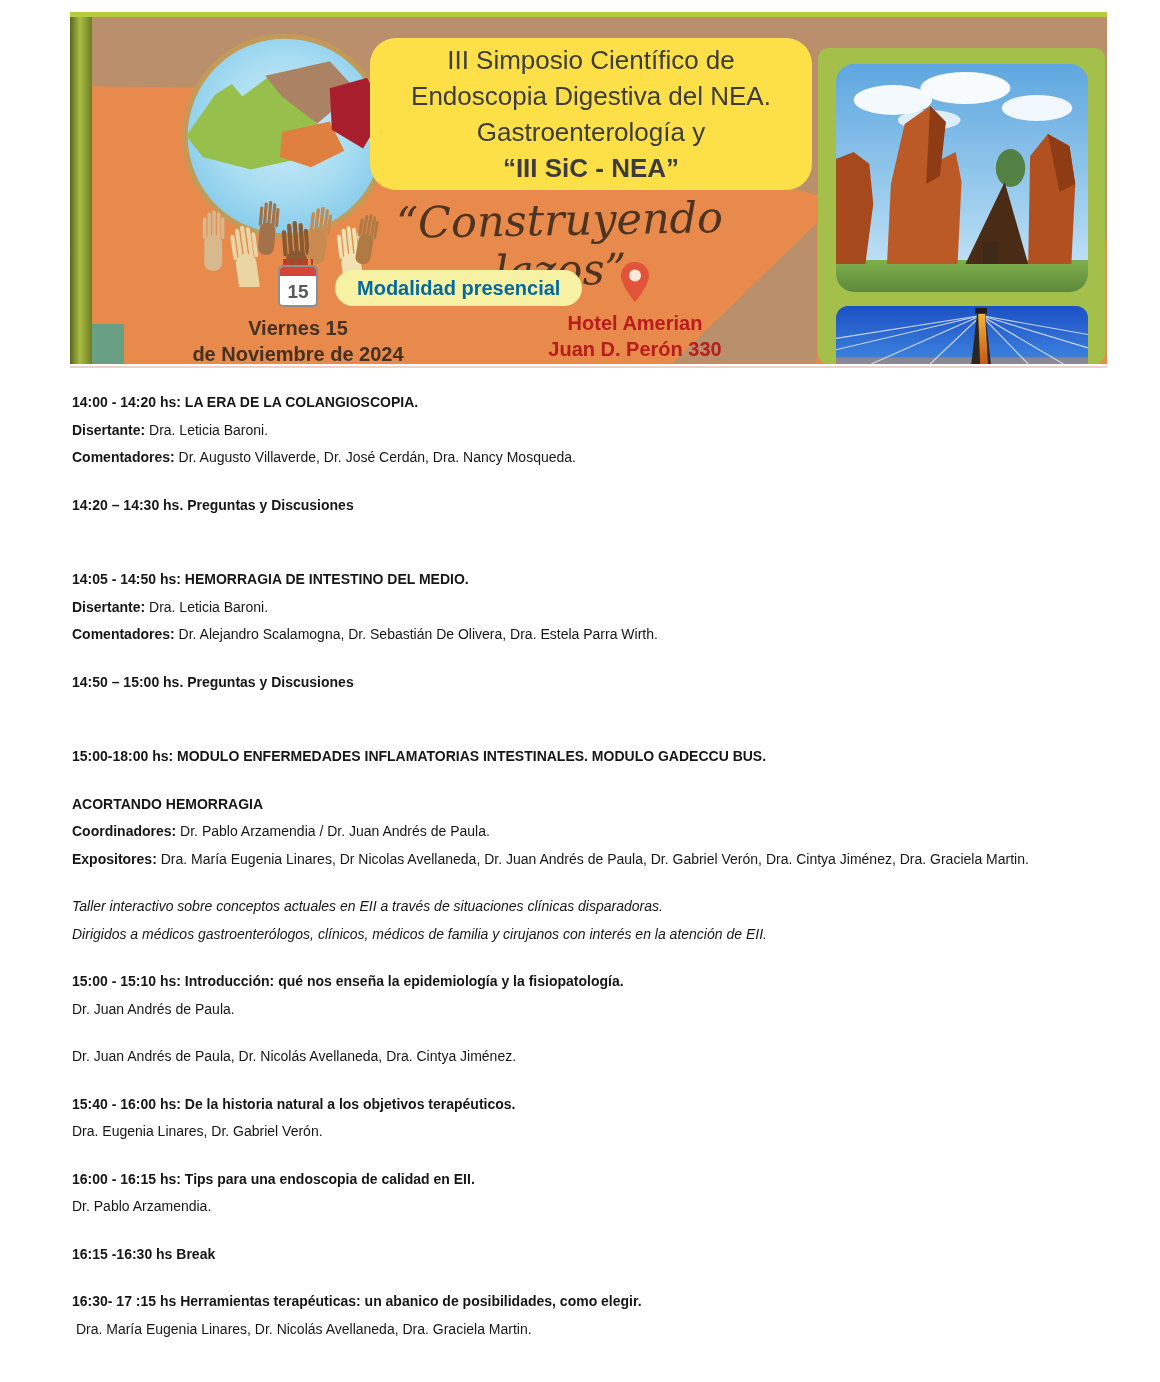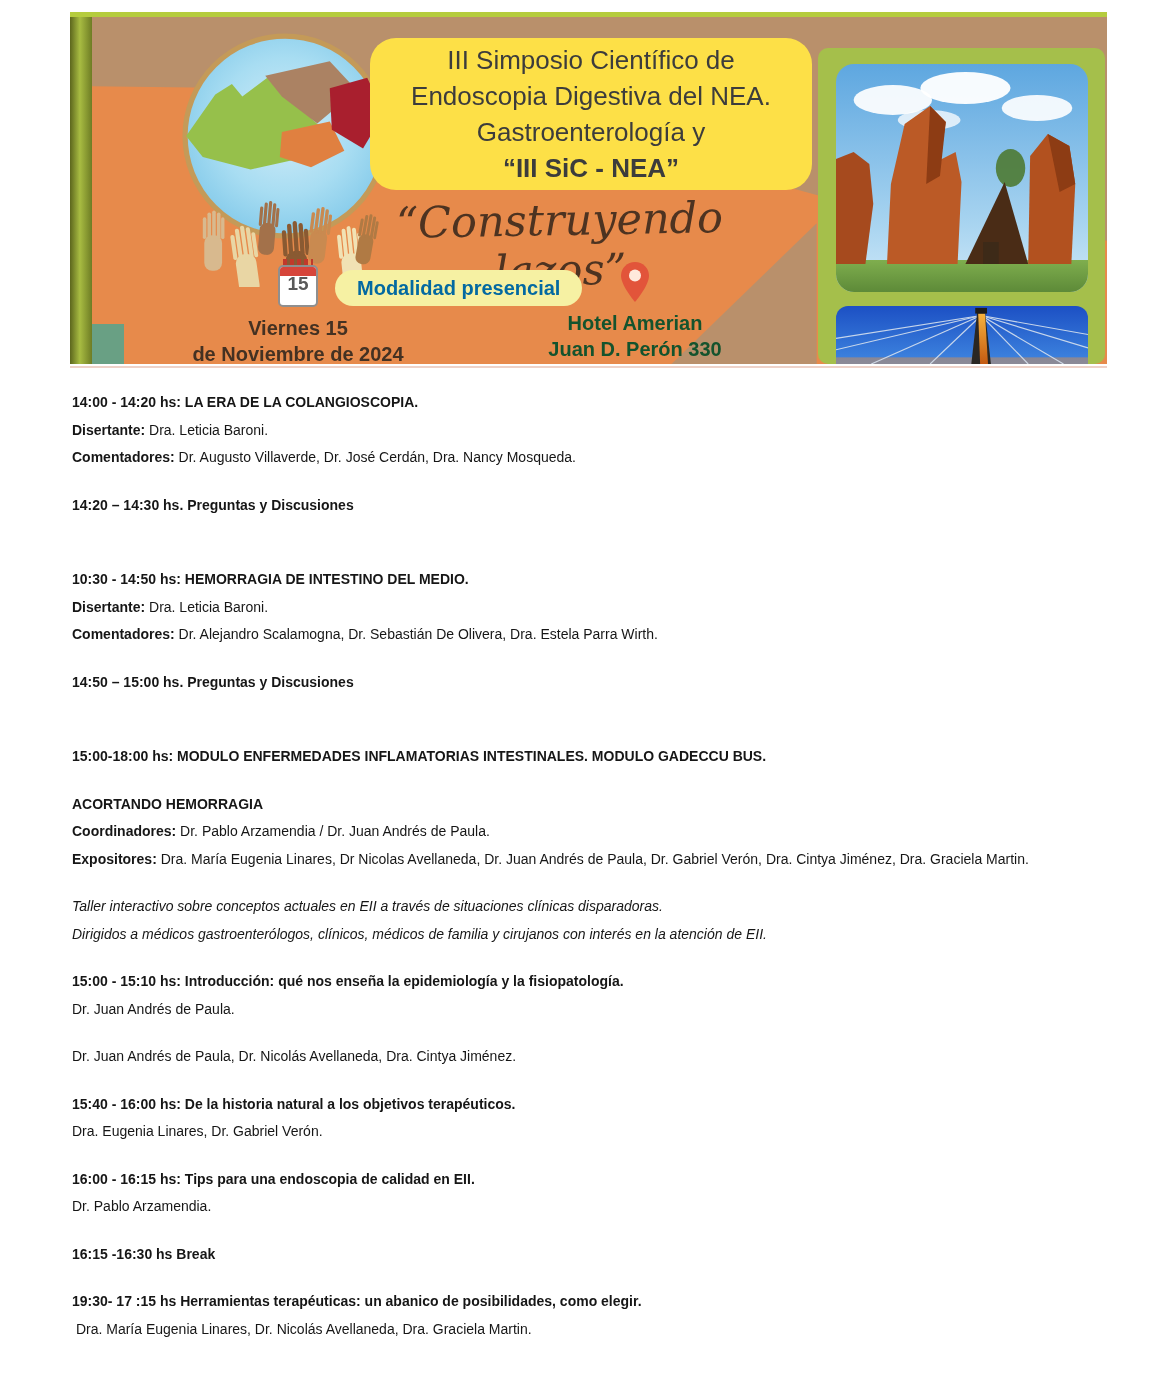--- a/index.html
+++ b/index.html
@@ -31,30 +31,30 @@
           font-family:"DejaVu Serif", serif;font-style:italic;font-size:43px;color:#4d3321;
           transform:rotate(-1deg);}
 
   .cal{position:absolute;left:208px;top:247px;width:40px;height:48px;z-index:4;}
   .cal .rings{position:absolute;top:0;left:5px;right:5px;height:10px;
           background:repeating-linear-gradient(90deg,#c0392b 0 4px,rgba(0,0,0,0) 4px 7px);}
   .cal .box{position:absolute;top:6px;left:0;right:0;bottom:0;background:#fff;
           border:2px solid #8f8f8f;border-radius:5px;}
   .cal .head{position:absolute;top:8px;left:2px;right:2px;height:9px;background:#d6453a;
           border-radius:3px 3px 0 0;}
-  .cal .day{position:absolute;top:14px;width:100%;text-align:center;font-size:19px;
+  .cal .day{position:absolute;top:22px;width:100%;text-align:center;font-size:19px;
           font-weight:bold;color:#5a5a5a;}
 
   .date-block{position:absolute;left:88px;top:303px;width:280px;text-align:center;z-index:4;
           font-weight:bold;color:#443122;font-size:20px;line-height:26px;}
   .pill{position:absolute;left:265px;top:258px;height:36px;line-height:36px;padding:0 22px;
           background:#f6f1a3;border-radius:20px;font-size:20px;font-weight:bold;color:#0369a1;z-index:4;}
   .pin{position:absolute;left:551px;top:249px;z-index:4;}
   .venue-block{position:absolute;left:445px;top:298px;width:240px;text-align:center;z-index:4;
-          font-weight:bold;color:#14532d;font-size:20px;line-height:26px;}
+          font-weight:bold;color:#b91c1c;font-size:20px;line-height:26px;}
 
   .photo-panel{position:absolute;left:748px;top:36px;width:287px;height:316px;background:#a5bf4b;
           border-radius:10px;overflow:hidden;z-index:2;}
   .photo{position:absolute;left:18px;width:252px;overflow:hidden;}
   .photo.ruins{top:16px;height:228px;border-radius:18px;}
   .photo.bridge{top:258px;height:58px;border-radius:12px 12px 0 0;}
   .photo svg{display:block;}
 
   
   .schedule{position:absolute;left:72px;top:389px;width:1032px;color:#161616;}
@@ -205,21 +205,21 @@
   <div class="schedule">
       <div class="block sp0">
         <p><b>14:00 - 14:20 hs: LA ERA DE LA COLANGIOSCOPIA.</b></p>
         <p><b>Disertante:</b> Dra. Leticia Baroni.</p>
         <p><b>Comentadores:</b> Dr. Augusto Villaverde, Dr. José Cerdán, Dra. Nancy Mosqueda.</p>
       </div>
       <div class="block sp1">
         <p><b>14:20 – 14:30 hs. Preguntas y Discusiones</b></p>
       </div>
       <div class="block sp2">
-        <p><b>10:30 - 14:50 hs: HEMORRAGIA DE INTESTINO DEL MEDIO.</b></p>
+        <p><b>14:05 - 14:50 hs: HEMORRAGIA DE INTESTINO DEL MEDIO.</b></p>
         <p><b>Disertante:</b> Dra. Leticia Baroni.</p>
         <p><b>Comentadores:</b> Dr. Alejandro Scalamogna, Dr. Sebastián De Olivera, Dra. Estela Parra Wirth.</p>
       </div>
       <div class="block sp1">
         <p><b>14:50 – 15:00 hs. Preguntas y Discusiones</b></p>
       </div>
       <div class="block sp2">
         <p><b>15:00-18:00 hs: MODULO ENFERMEDADES INFLAMATORIAS INTESTINALES. MODULO GADECCU BUS.</b></p>
       </div>
       <div class="block sp1">
@@ -243,18 +243,18 @@
         <p>Dra. Eugenia Linares, Dr. Gabriel Verón.</p>
       </div>
       <div class="block sp1">
         <p><b>16:00 - 16:15 hs: Tips para una endoscopia de calidad en EII.</b></p>
         <p>Dr. Pablo Arzamendia.</p>
       </div>
       <div class="block sp1">
         <p><b>16:15 -16:30 hs Break</b></p>
       </div>
       <div class="block sp1">
-        <p><b>19:30- 17 :15 hs Herramientas terapéuticas: un abanico de posibilidades, como elegir.</b></p>
+        <p><b>16:30- 17 :15 hs Herramientas terapéuticas: un abanico de posibilidades, como elegir.</b></p>
         <p>&nbsp;Dra. María Eugenia Linares, Dr. Nicolás Avellaneda, Dra. Graciela Martin.</p>
       </div>
     </div>
 
 </div>
 
 </body></html>

